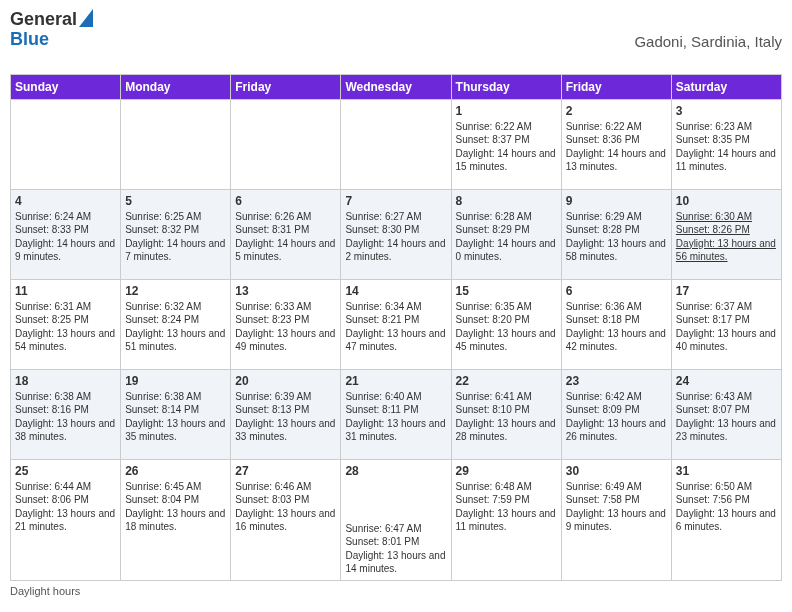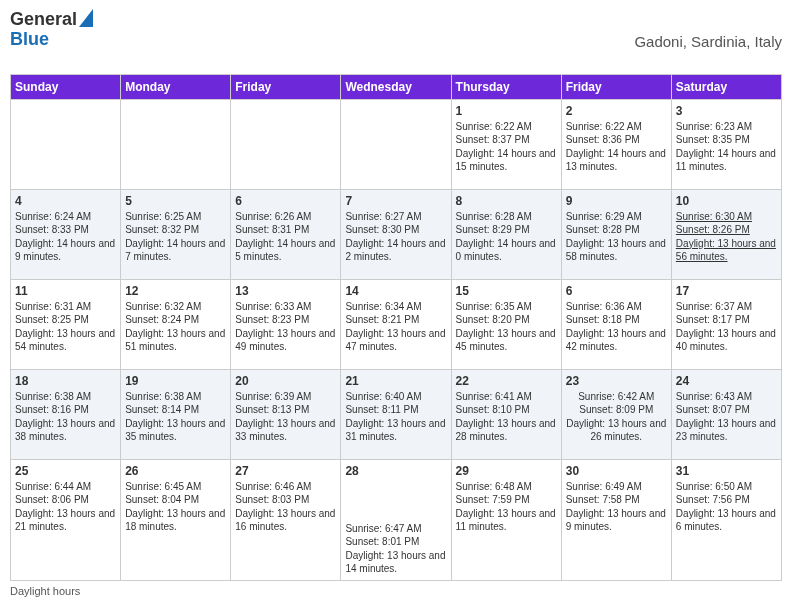--- a/index.html
+++ b/index.html
@@ -266,21 +266,21 @@
 Daylight: 13 hours and 31 minutes.</div>
         </td>
         <td>
           <span class="day-num">22</span>
           <div class="day-info" style="white-space: pre-line;">Sunrise: 6:41 AM
 Sunset: 8:10 PM
 Daylight: 13 hours and 28 minutes.</div>
         </td>
         <td>
           <span class="day-num">23</span>
-          <div class="day-info" style="white-space: pre-line; text-align: center;">Sunrise: 6:42 AM
+          <div class="day-info" style="white-space: pre-line;">Sunrise: 6:42 AM
 Sunset: 8:09 PM
 Daylight: 13 hours and 26 minutes.</div>
         </td>
         <td>
           <span class="day-num">24</span>
           <div class="day-info" style="white-space: pre-line;">Sunrise: 6:43 AM
 Sunset: 8:07 PM
 Daylight: 13 hours and 23 minutes.</div>
         </td>
       </tr>

